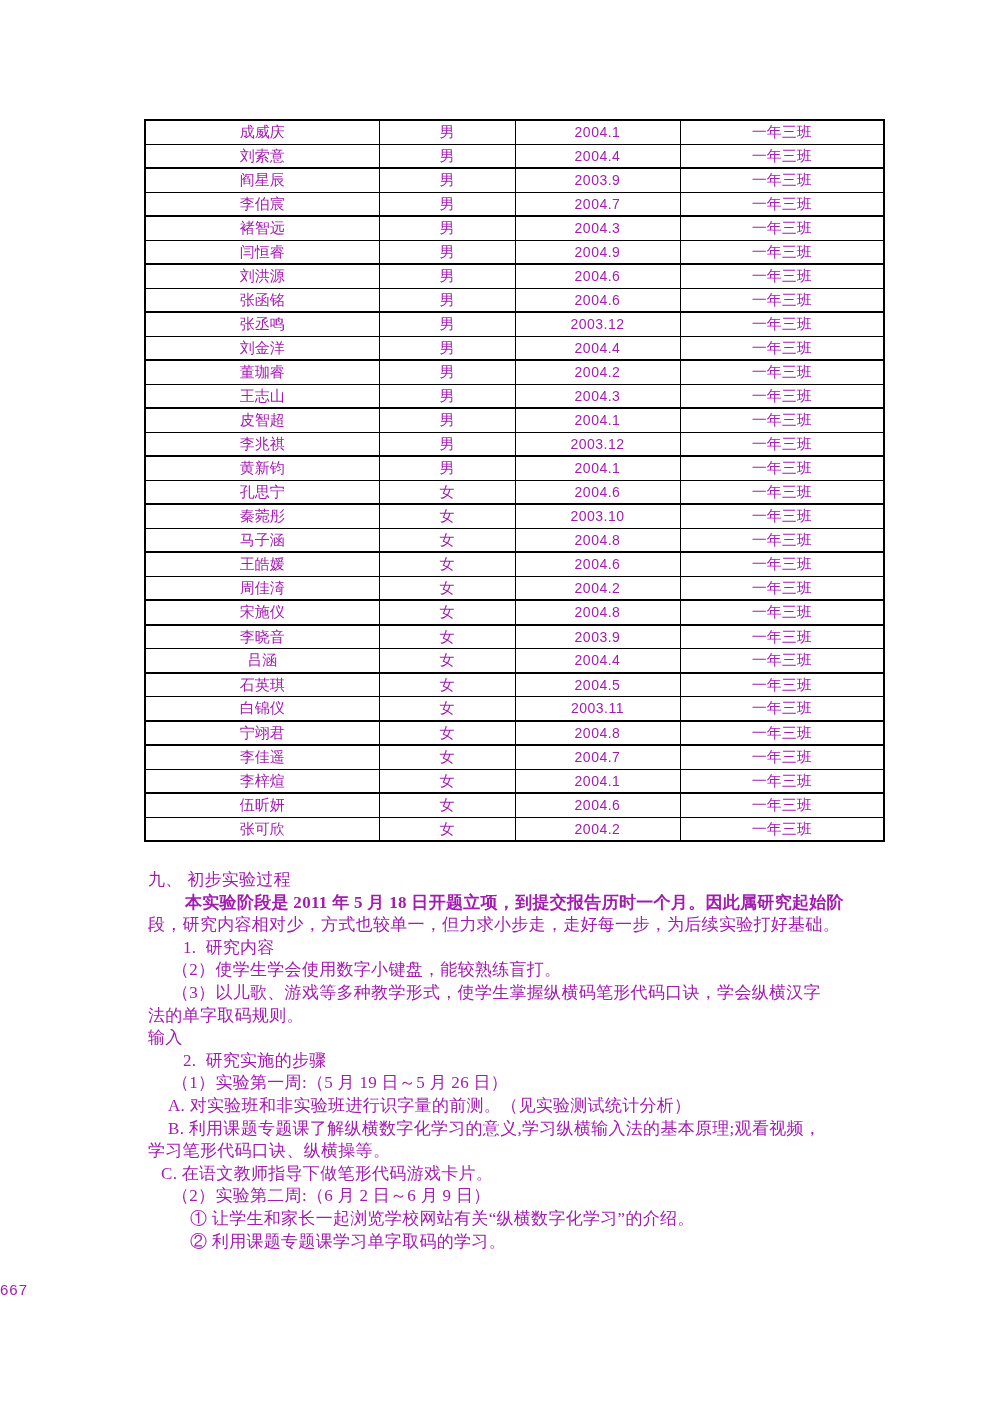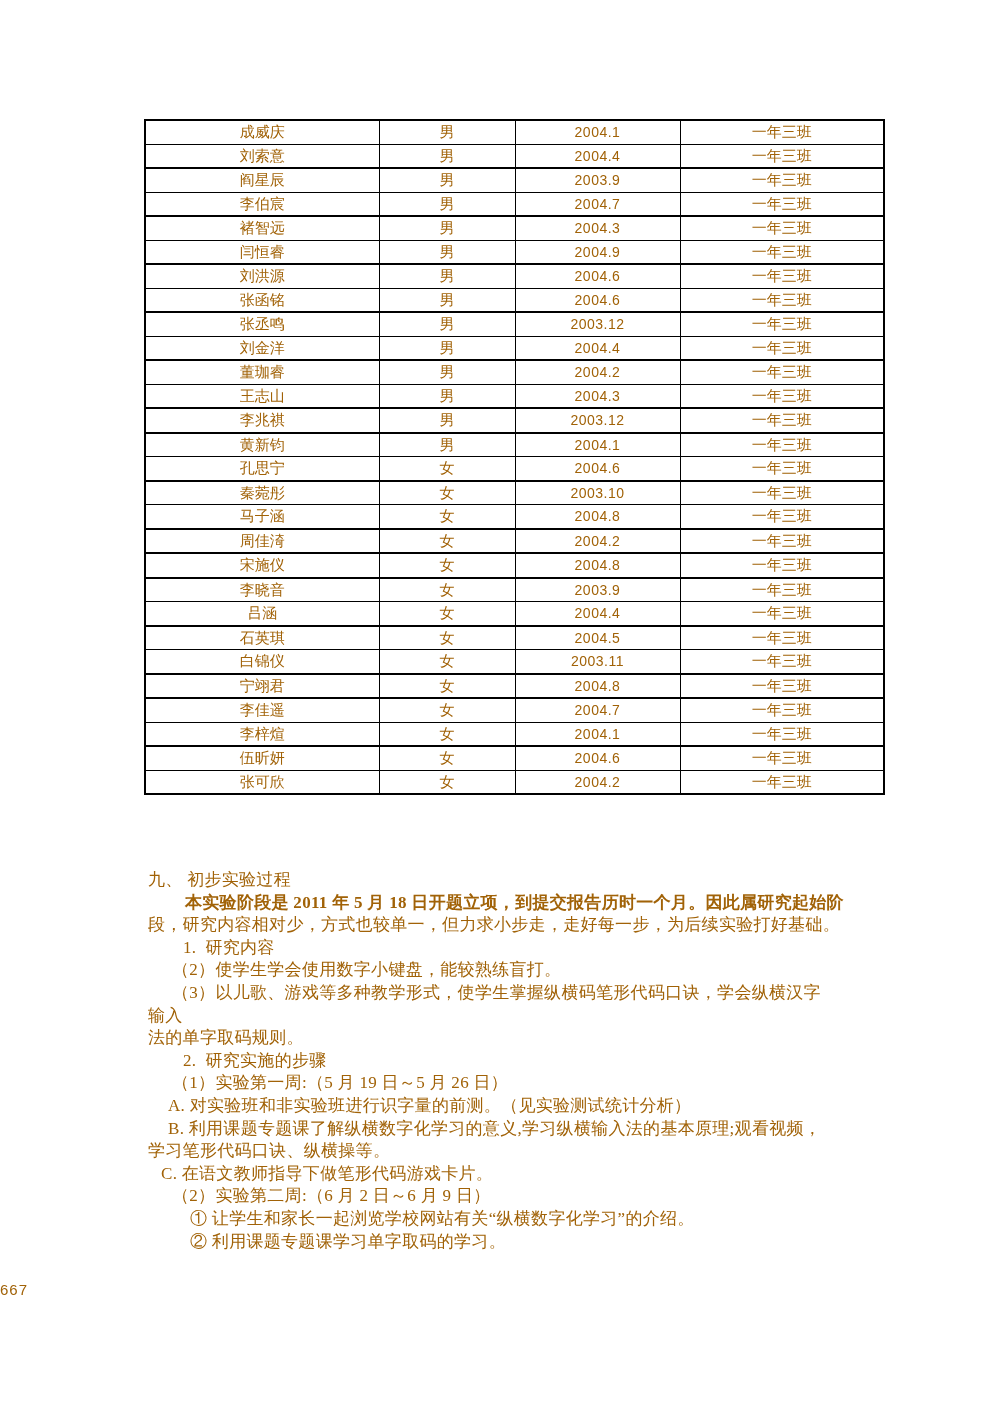--- a/index.html
+++ b/index.html
@@ -5,21 +5,21 @@
   html, body {
     margin: 0;
     padding: 0;
     background: #ffffff;
   }
   .page {
     position: relative;
     width: 992px;
     height: 1403px;
     background: #ffffff;
-    color: #a16207;
+    color: #a21caf;
     font-family: "Liberation Serif", "DejaVu Serif", serif;
     overflow: hidden;
   }
   table.roster {
     position: absolute;
     left: 144px;
     top: 119px;
     width: 739px;
     border-collapse: collapse;
     table-layout: fixed;
@@ -160,20 +160,26 @@
           <td>男</td>
           <td class="date-cell">2004.2</td>
           <td>一年三班</td>
         </tr>
         <tr class="thick">
           <td>王志山</td>
           <td>男</td>
           <td class="date-cell">2004.3</td>
           <td>一年三班</td>
         </tr>
+        <tr>
+          <td>皮智超</td>
+          <td>男</td>
+          <td class="date-cell">2004.1</td>
+          <td>一年三班</td>
+        </tr>
         <tr class="thick">
           <td>李兆祺</td>
           <td>男</td>
           <td class="date-cell">2003.12</td>
           <td>一年三班</td>
         </tr>
         <tr>
           <td>黄新钧</td>
           <td>男</td>
           <td class="date-cell">2004.1</td>
@@ -188,20 +194,26 @@
         <tr>
           <td>秦菀彤</td>
           <td>女</td>
           <td class="date-cell">2003.10</td>
           <td>一年三班</td>
         </tr>
         <tr class="thick">
           <td>马子涵</td>
           <td>女</td>
           <td class="date-cell">2004.8</td>
+          <td>一年三班</td>
+        </tr>
+        <tr>
+          <td>王皓媛</td>
+          <td>女</td>
+          <td class="date-cell">2004.6</td>
           <td>一年三班</td>
         </tr>
         <tr class="thick">
           <td>周佳渏</td>
           <td>女</td>
           <td class="date-cell">2004.2</td>
           <td>一年三班</td>
         </tr>
         <tr class="thick">
           <td>宋施仪</td>
@@ -266,22 +278,22 @@
       </tbody>
   </table>
 
   <div class="body-text" id="body-text">
       <div class="line i-flush">九、 初步实验过程</div>
       <div class="line i-para">本实验阶段是 2011 年 5 月 18 日开题立项，到提交报告历时一个月。因此属研究起始阶</div>
       <div class="line i-flush">段，研究内容相对少，方式也较单一，但力求小步走，走好每一步，为后续实验打好基础。</div>
       <div class="line i-num">1.  研究内容</div>
       <div class="line i-paren">（2）使学生学会使用数字小键盘，能较熟练盲打。</div>
       <div class="line i-paren">（3）以儿歌、游戏等多种教学形式，使学生掌握纵横码笔形代码口诀，学会纵横汉字</div>
+      <div class="line i-flush">法的单字取码规则。</div>
       <div class="line i-flush">输入</div>
-      <div class="line i-flush">法的单字取码规则。</div>
       <div class="line i-num">2.  研究实施的步骤</div>
       <div class="line i-paren">（1）实验第一周:（5 月 19 日～5 月 26 日）</div>
       <div class="line i-letter">A. 对实验班和非实验班进行识字量的前测。（见实验测试统计分析）</div>
       <div class="line i-letter">B. 利用课题专题课了解纵横数字化学习的意义,学习纵横输入法的基本原理;观看视频，</div>
       <div class="line i-flush">学习笔形代码口诀、纵横操等。</div>
       <div class="line i-c">C. 在语文教师指导下做笔形代码游戏卡片。</div>
       <div class="line i-paren">（2）实验第二周:（6 月 2 日～6 月 9 日）</div>
       <div class="line i-circle">① 让学生和家长一起浏览学校网站有关“纵横数字化学习”的介绍。</div>
       <div class="line i-circle">② 利用课题专题课学习单字取码的学习。</div>
     </div>

